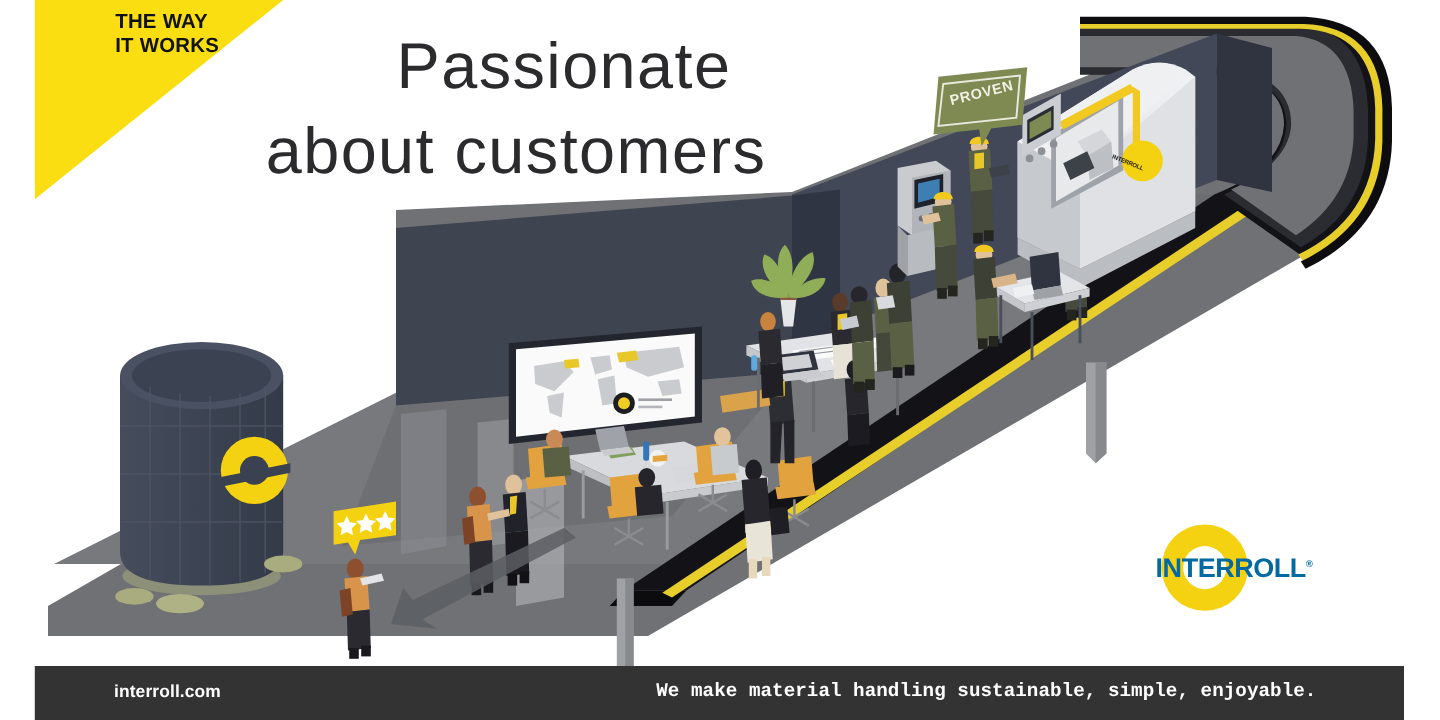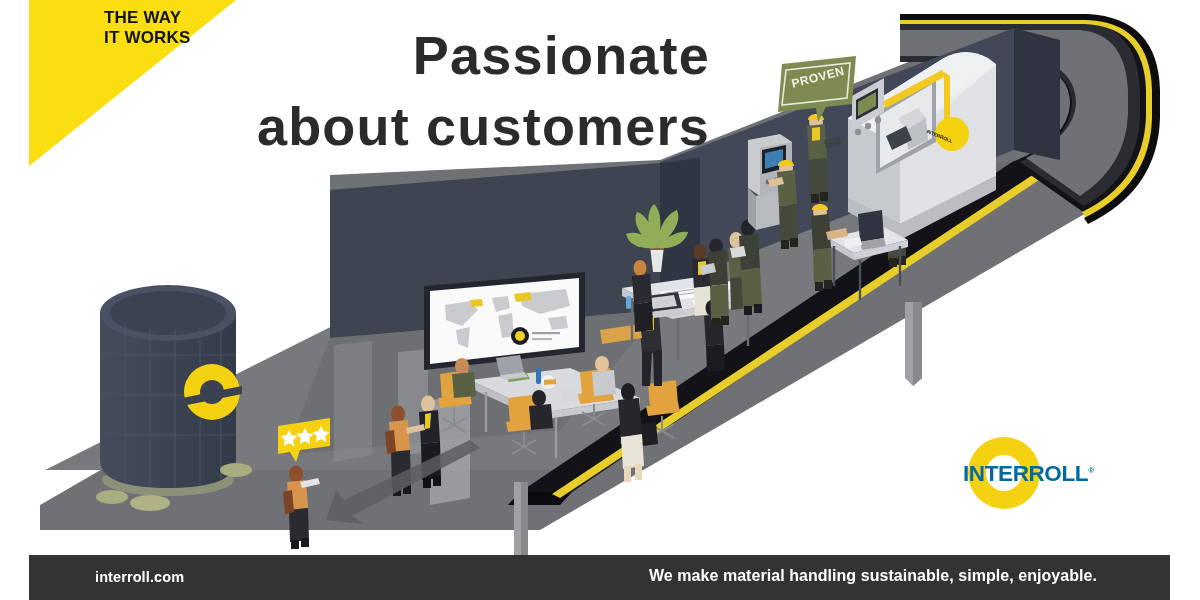--- a/index.html
+++ b/index.html
@@ -6,50 +6,50 @@
   html,body{margin:0;padding:0;background:#fff;}
   body{
     font-family:"Liberation Sans", sans-serif;
     width:1200px;height:600px;overflow:hidden;position:relative;
   }
   #stage{position:absolute;inset:0;width:1200px;height:600px;background:#ffffff;overflow:hidden;}
   svg.layer{position:absolute;left:0;top:0;width:1200px;height:600px;display:block;}
 
   
   .flash-text{
-    position:absolute;left:104px;top:8px;
+    position:absolute;left:96px;top:8px;
     font-weight:bold;font-size:17px;line-height:1.18;
     letter-spacing:.2px;color:#111214;
     font-family:"Liberation Sans", sans-serif;
     white-space:pre-line;
   }
 
   
   .headline{
     position:absolute;left:150px;top:24px;width:560px;
-    text-align:right;color:#2b2b2d;
+    text-align:center;color:#2b2b2d;
     font-family:"Liberation Sans", sans-serif;
-    font-weight:700;font-size:54px;line-height:1.16;
+    font-weight:400;font-size:54px;line-height:1.16;
     letter-spacing:1.2px;
   }
   .headline .l1{display:block;margin-left:80px;}
   .headline .l2{display:block;margin-top:8px;}
 
   
   .footer{
     position:absolute;left:29px;top:555px;width:1141px;height:45px;
     background:#333334;
   }
   .footer .url{
     position:absolute;left:66px;top:14px;
     color:#ffffff;font-weight:bold;font-size:14.5px;letter-spacing:.1px;
   }
   .footer .claim{
     position:absolute;right:73px;top:12px;
-    color:#ffffff;font-weight:bold;font-size:16px;letter-spacing:.05px;
+    color:#ffffff;font-weight:bold;font-size:16px;letter-spacing:.05px;font-family:Liberation Mono, monospace;
   }
 
   
   .logo{position:absolute;left:963px;top:437px;width:150px;height:72px;}
   .logo .ring{
     position:absolute;left:5px;top:0;width:72px;height:72px;border-radius:50%;
     background:#F5D211;
   }
   .logo .hole{
     position:absolute;left:23px;top:18px;width:36px;height:36px;border-radius:50%;

